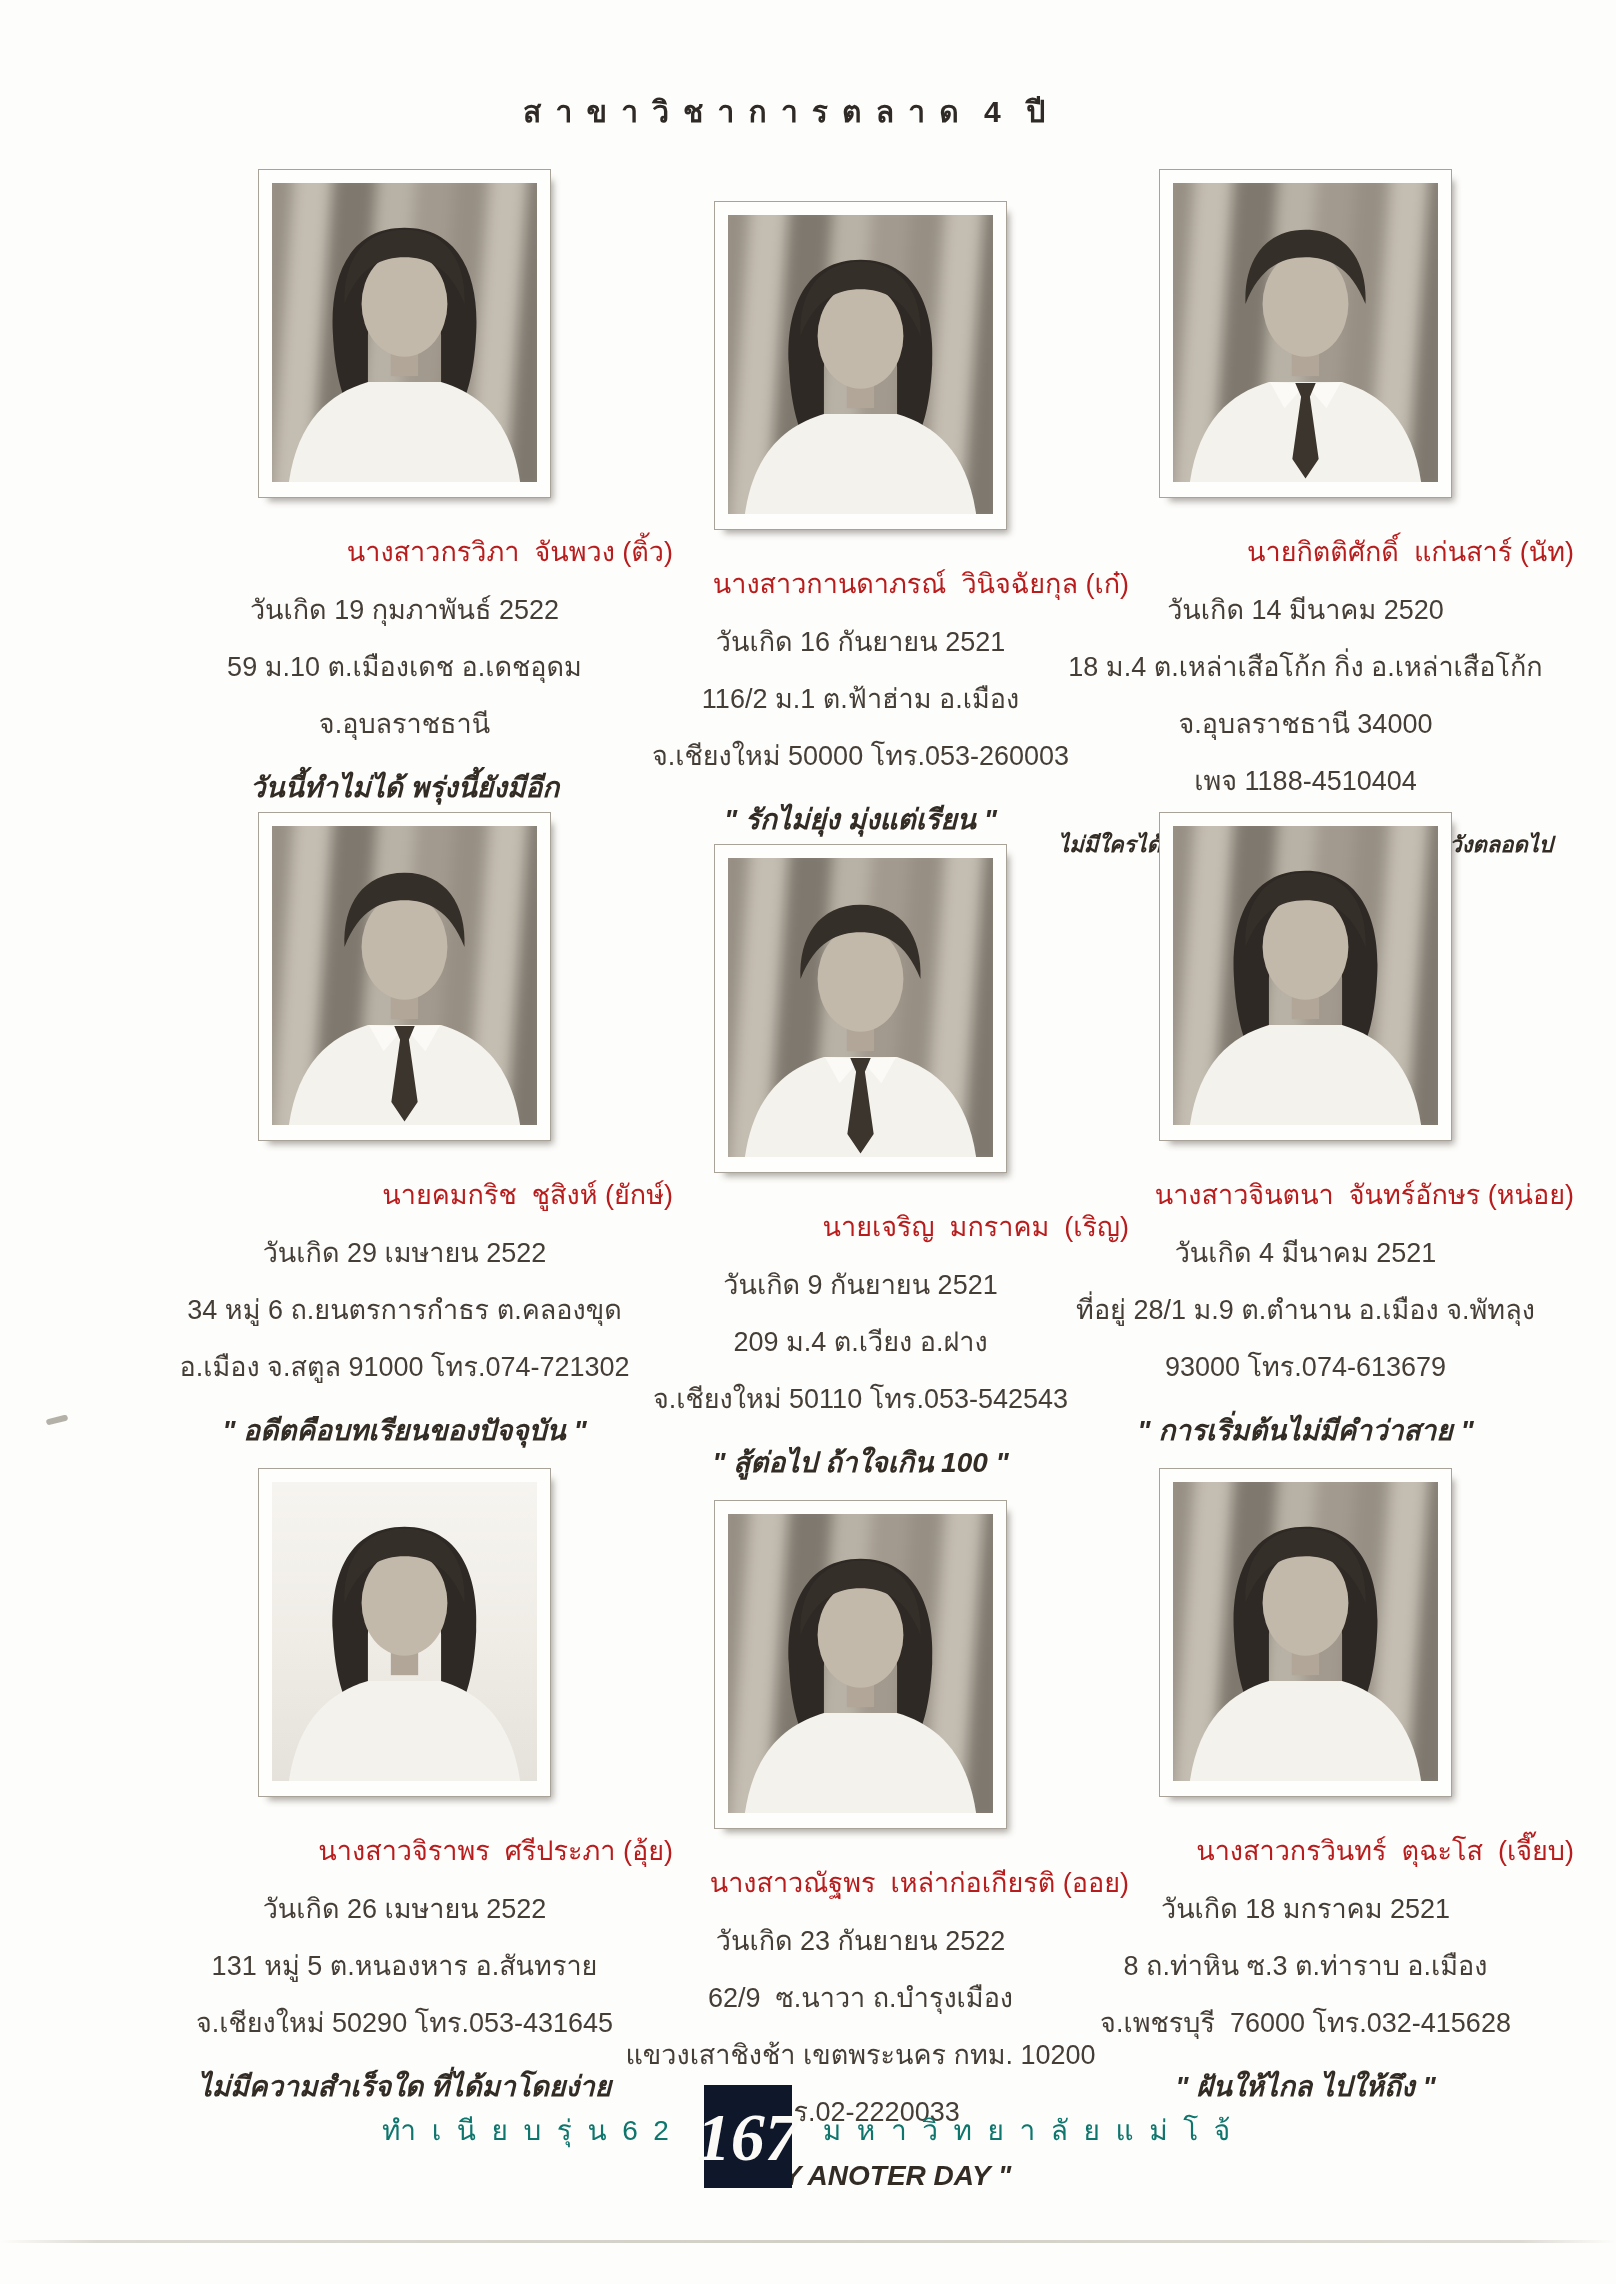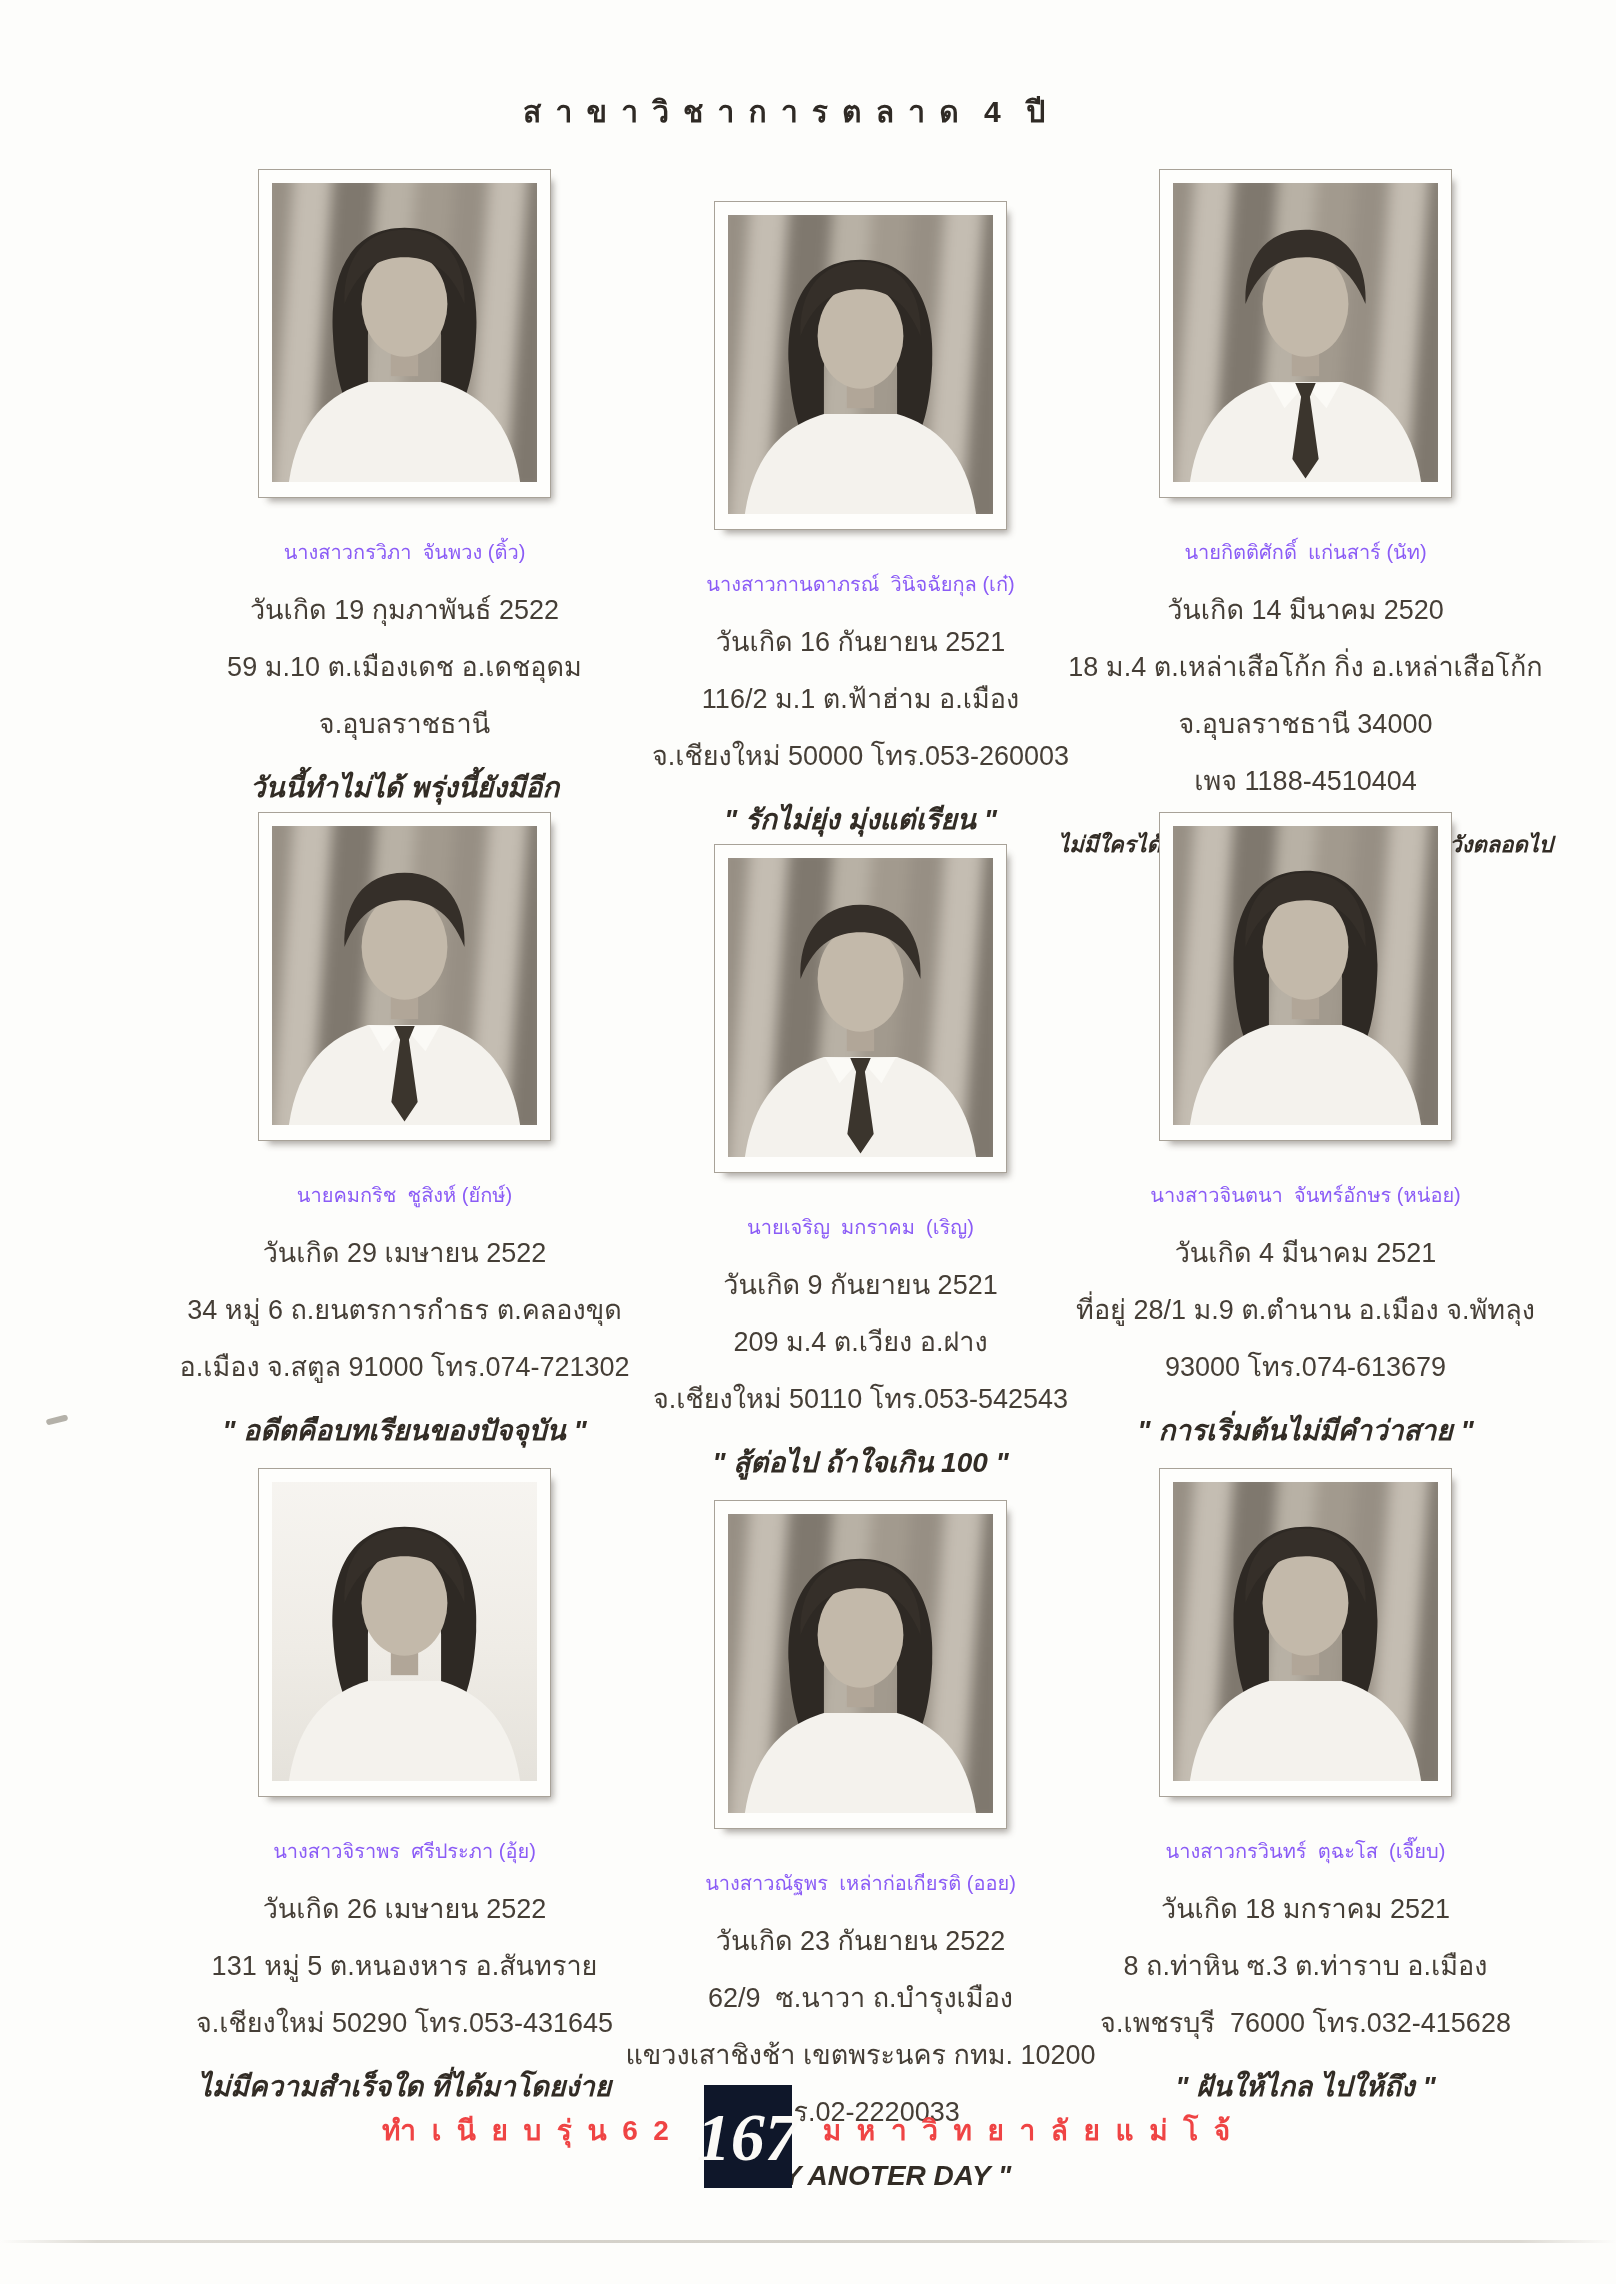--- a/index.html
+++ b/index.html
@@ -46,33 +46,33 @@
   .collar{fill:#fbfaf6;}
   .tie{fill:#3b352d;}
   .card.female .tie{display:none;}
   .card.female .collar{display:none;}
   .card.male .hair-back{display:none;}
 
   .tblock{margin-top:24.4px;}
   .t-line{
     font-size:27px;line-height:57px;white-space:pre-wrap;color:#453e36;
   }
-  .t-name{font-size:20px;line-height:60px;color:#8b5cf6;}
+  .t-name{font-size:27px;line-height:60px;color:#b91c1c;text-align:right;}
   .t-quote{
     font-size:28px;line-height:63px;margin-top:2.9px;
     font-weight:bold;font-style:italic;color:#322c25;
   }
   .t-quote.small{font-size:22px;}
 
   .footer{
     position:absolute;top:2085px;left:0;width:100%;
     display:flex;justify-content:center;align-items:center;gap:31px;
   }
   .footer-text{
-    font-size:28px;letter-spacing:3.9px;color:#ef4444;font-weight:700;
+    font-size:28px;letter-spacing:3.9px;color:#0f766e;font-weight:400;
     white-space:pre-wrap;margin-top:-12.7px;
   }
   .page-number-box{
     width:88px;height:103px;background:#0f172a;
     display:flex;align-items:center;justify-content:center;
   }
   .page-number{
     font-family:"Liberation Serif", serif;
     font-style:italic;font-weight:700;font-size:68px;color:#fbfaf7;
     line-height:1;

